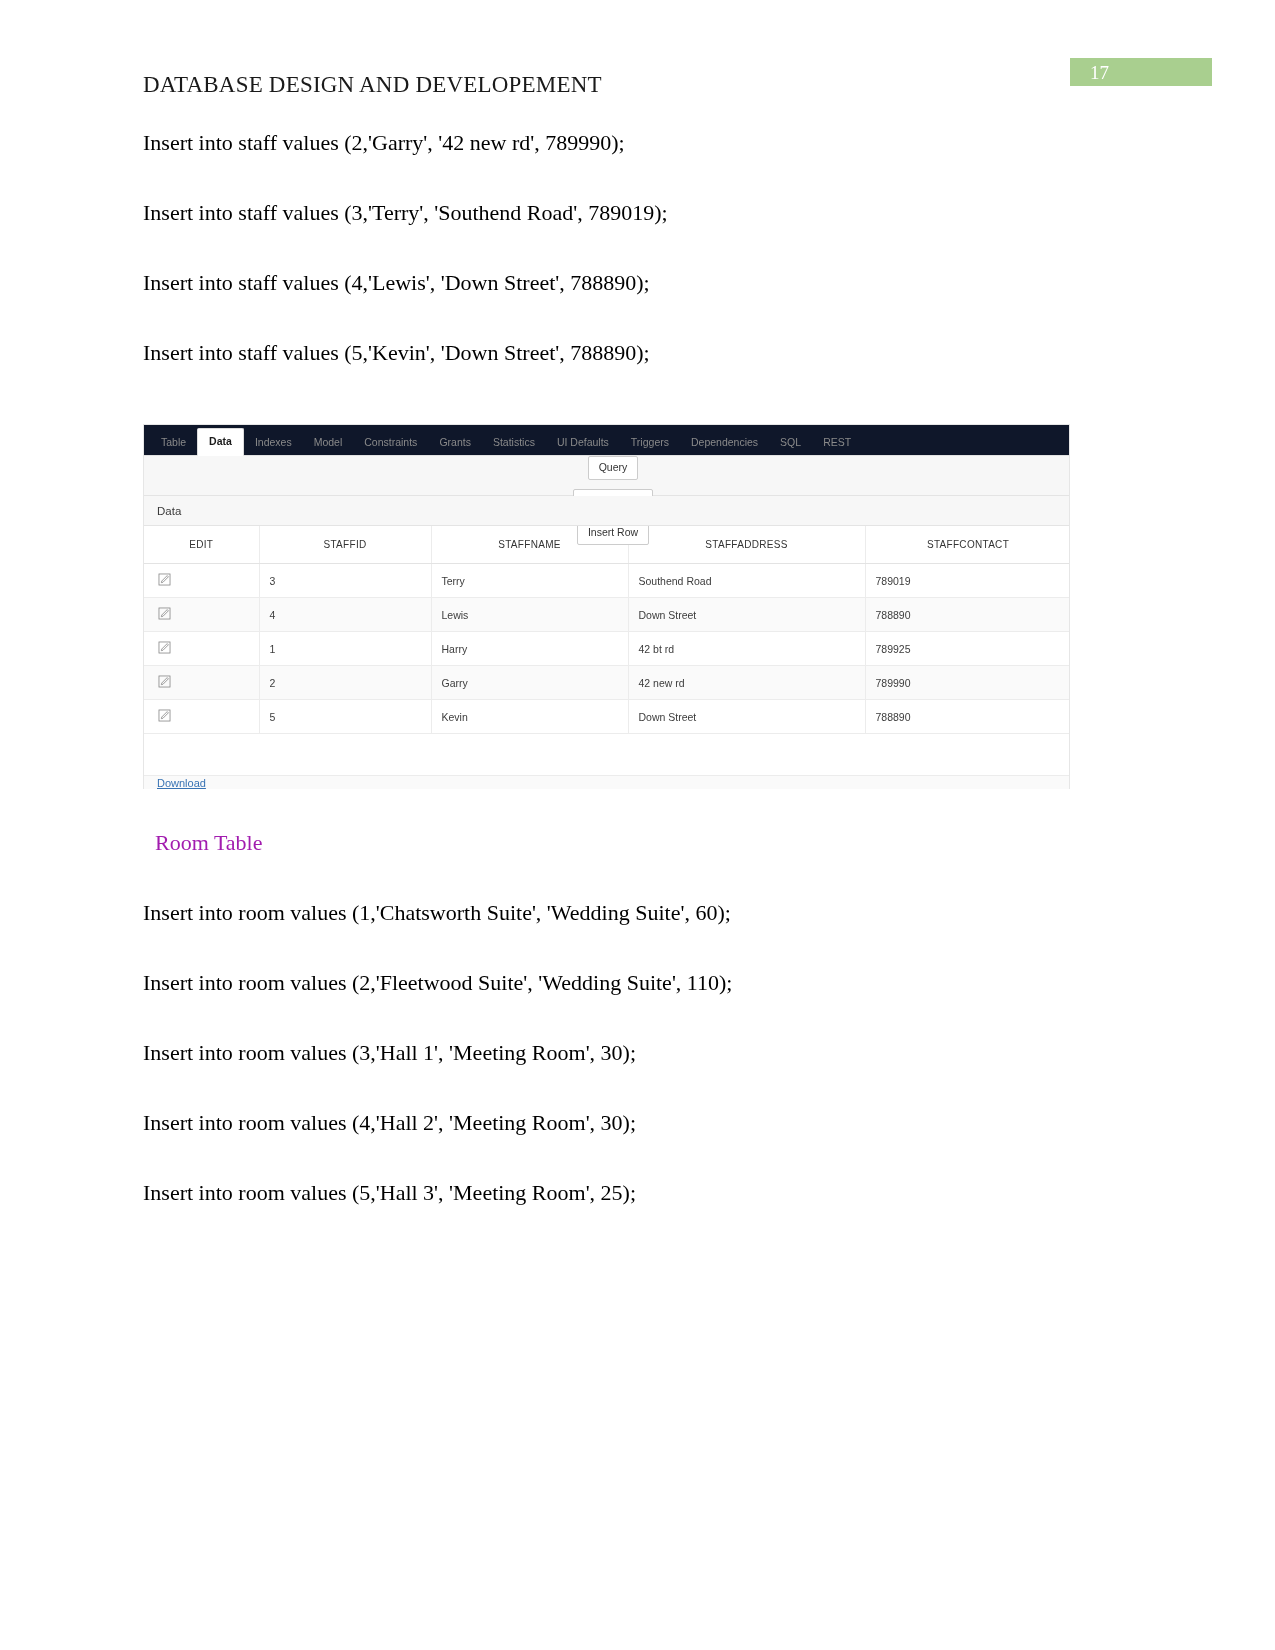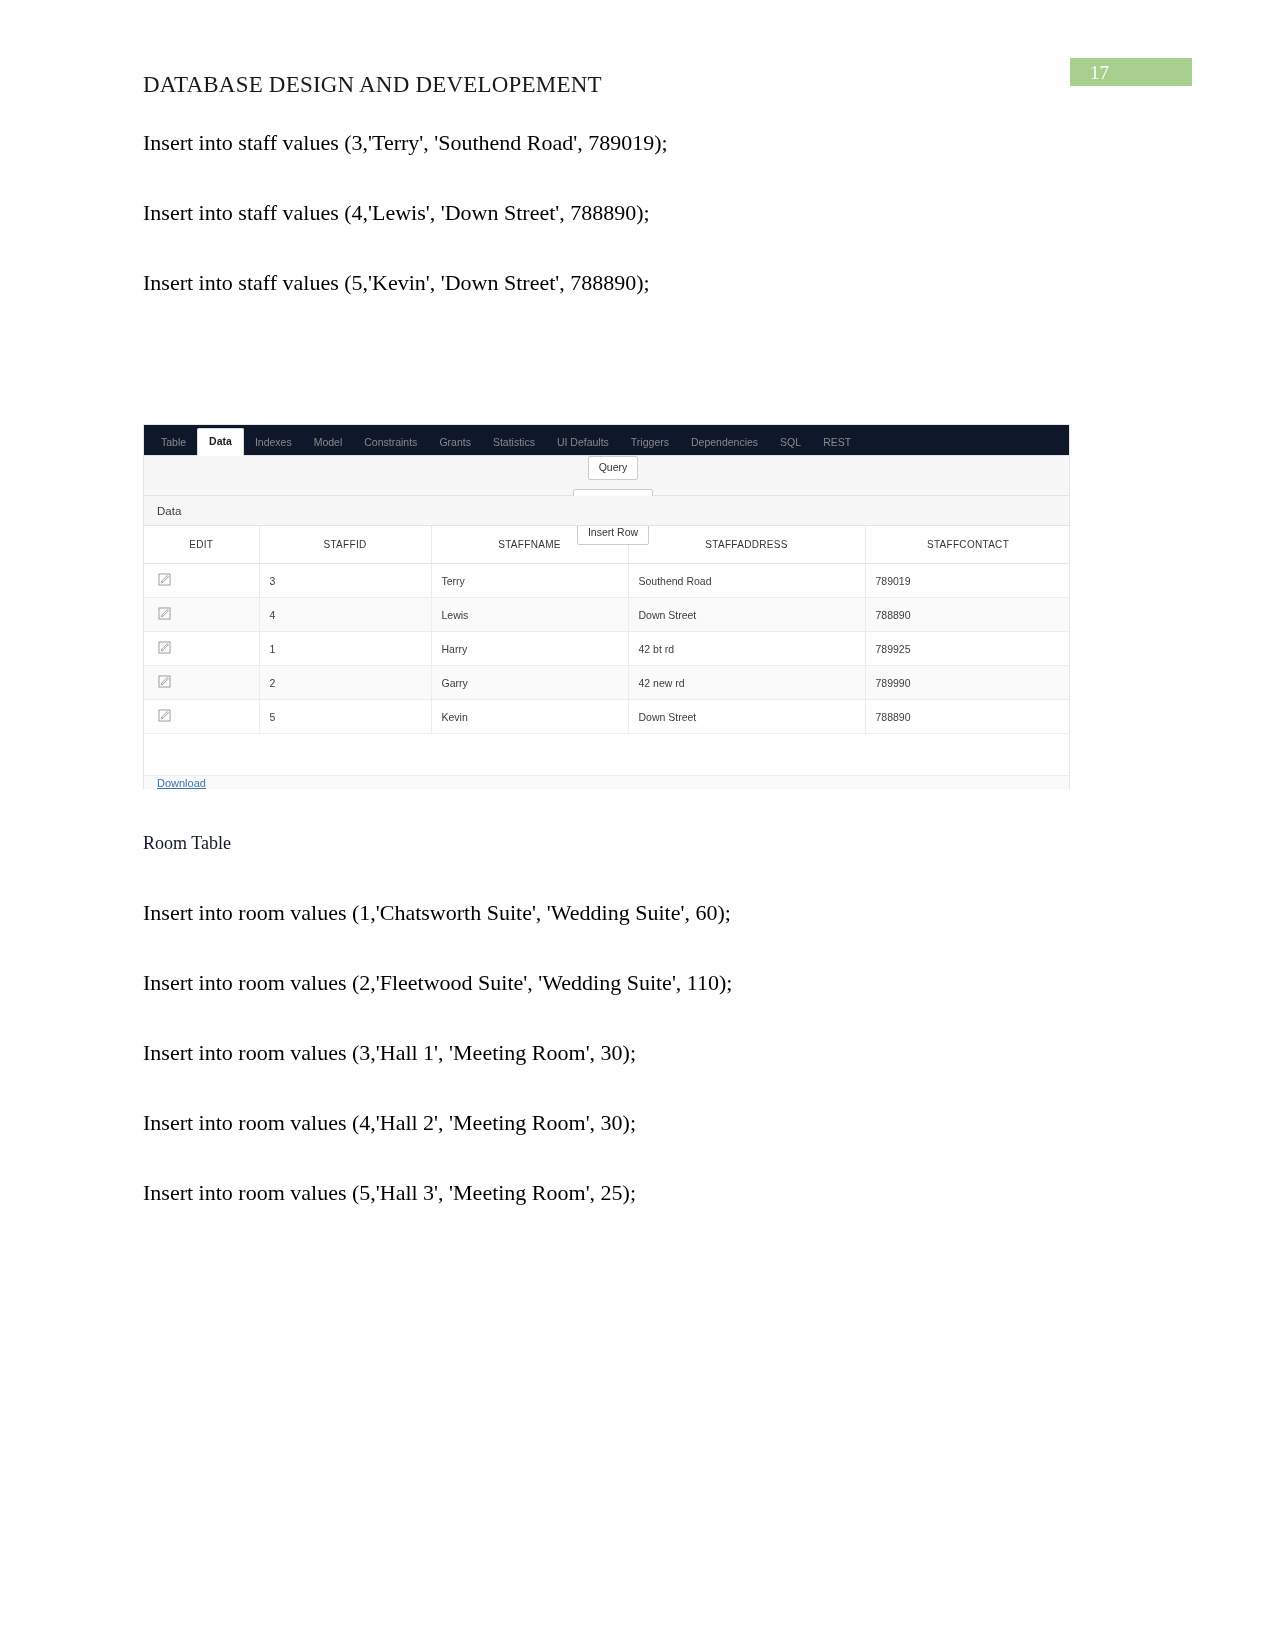--- a/index.html
+++ b/index.html
@@ -31,21 +31,21 @@
     font-size: 23px;
     line-height: 30px;
     letter-spacing: 0.2px;
     white-space: nowrap;
     color: #1a1a1a;
   }
   .page-number-badge {
     position: absolute;
     left: 1070px;
     top: 0px;
-    width: 122px;
+    width: 142px;
     height: 28px;
     background: #a9cf8f;
   }
   .page-number-badge .num {
     position: absolute;
     left: 20px;
     top: 3px;
     font-size: 19px;
     line-height: 23px;
     color: #ffffff;
@@ -59,25 +59,25 @@
     width: 960px;
   }
   .para {
     font-size: 22px;
     line-height: 26px;
     margin: 0 0 44px 0;
     white-space: nowrap;
     color: #000;
   }
   .heading-para {
-    font-size: 18px;
+    font-size: 22px;
     line-height: 26px;
-    margin: 0 0 44px 0;
-    white-space: nowrap;
-    color: #0f172a;
+    margin: 0 0 44px 12px;
+    white-space: nowrap;
+    color: #a21caf;
   }
 
   
   .apex-widget {
     position: absolute;
     left: 143px;
     top: 424px;
     width: 927px;
     height: 365px;
     background: #ffffff;
@@ -251,20 +251,21 @@
 <body>
 
 <div class="page-header">
   <div class="doc-header-title">DATABASE DESIGN AND DEVELOPEMENT</div>
   <div class="page-number-badge">
     <span class="num">17</span>
   </div>
 </div>
 
 <div class="doc-body">
+  <p class="para">Insert into staff values (2,'Garry', '42 new rd', 789990);</p>
   <p class="para">Insert into staff values (3,'Terry', 'Southend Road', 789019);</p>
   <p class="para">Insert into staff values (4,'Lewis', 'Down Street', 788890);</p>
   <p class="para">Insert into staff values (5,'Kevin', 'Down Street', 788890);</p>
 </div>
 
 <div class="apex-widget">
 
 
   <div class="apex-tabs">
     <div class="apex-tab">Table</div>

